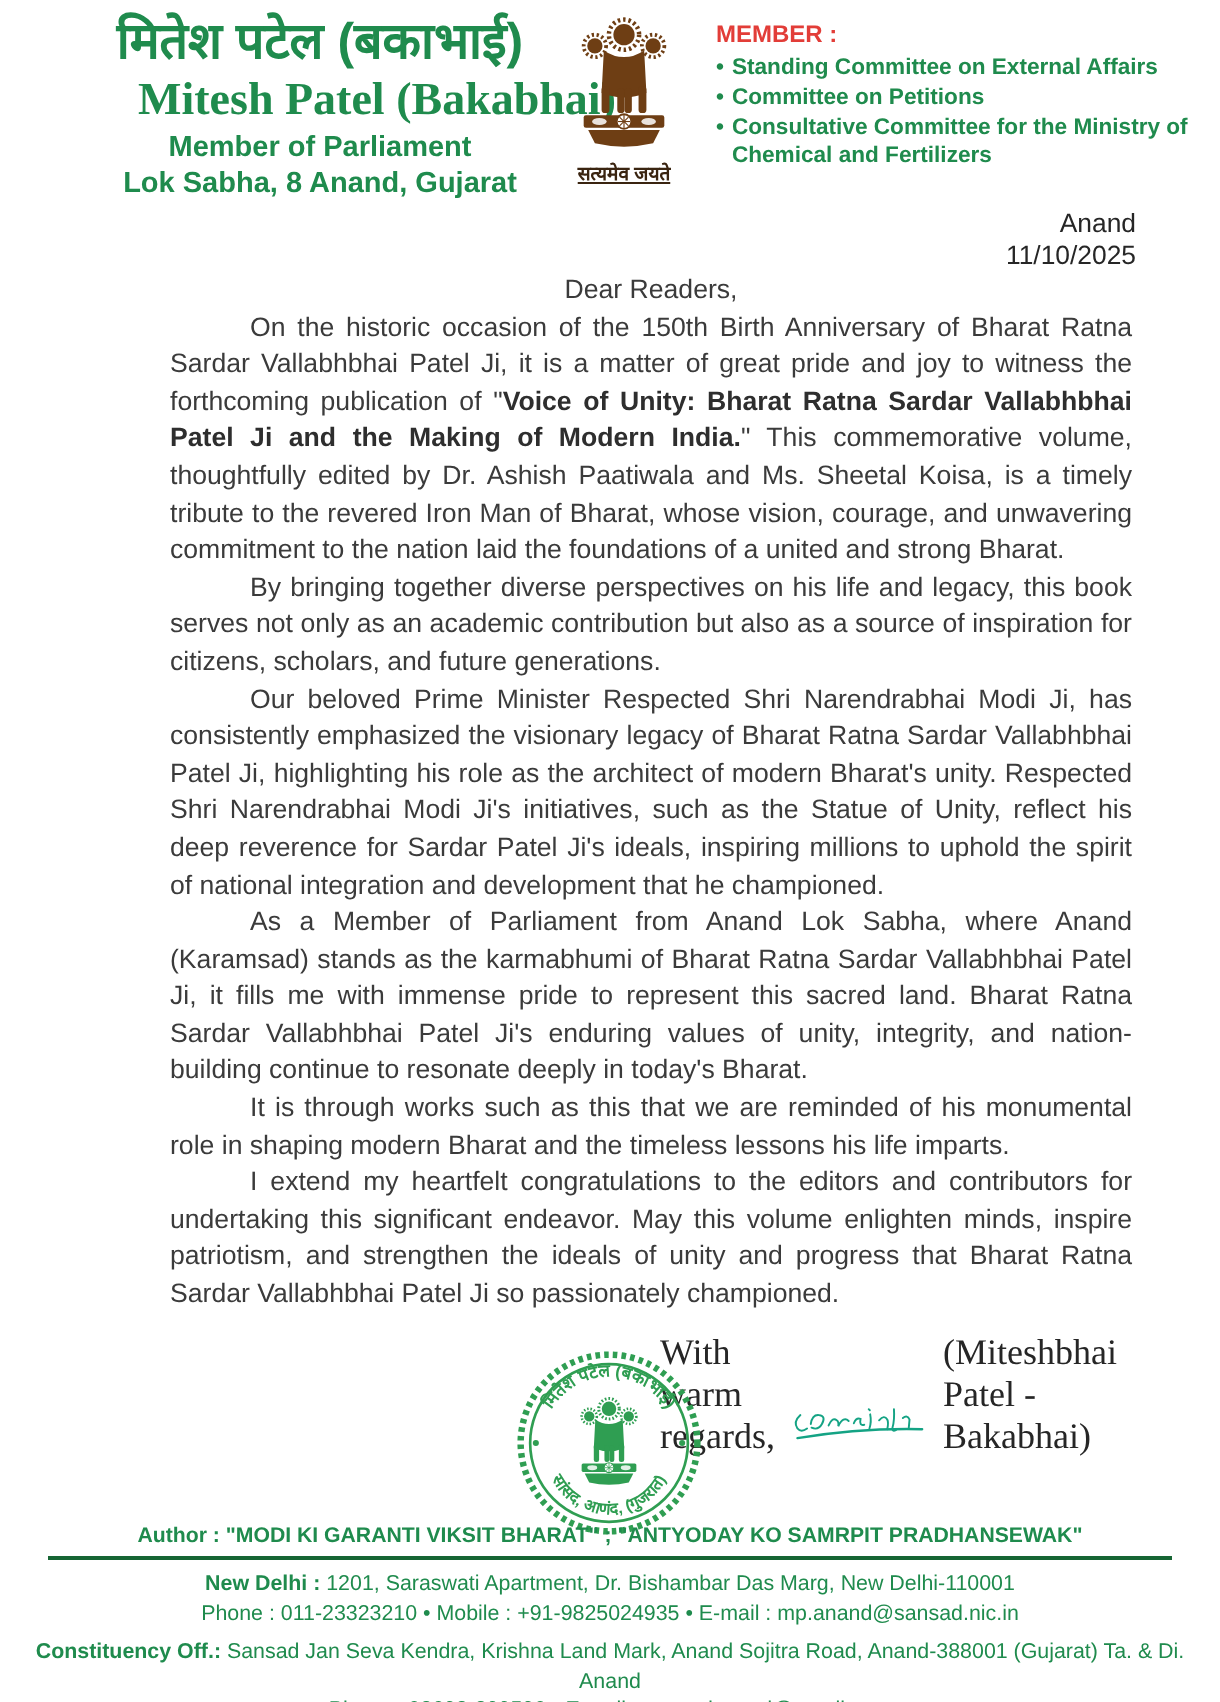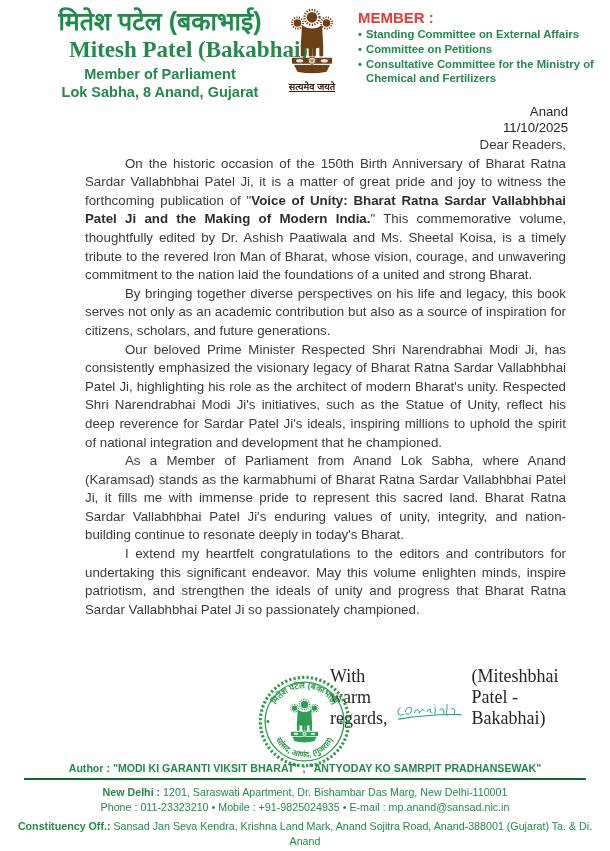--- a/index.html
+++ b/index.html
@@ -13,32 +13,32 @@
   
   .hdr-left{position:absolute;left:12px;top:6px;width:296px;text-align:center;color:var(--green);}
   .hindi-name{font-size:25px;font-weight:bold;line-height:30px;}
   .eng-name{font-family:"Liberation Serif",serif;font-size:23px;font-weight:bold;line-height:27px;text-align:right;}
   .mp-title{font-size:14.5px;font-weight:bold;line-height:18px;margin-top:2px;}
   .mp-const{font-size:14.5px;font-weight:bold;line-height:18px;}
   .hdr-emblem{position:absolute;left:281px;top:4px;width:62px;text-align:center;color:var(--emblem-brown);}
   .hdr-emblem svg{width:56px;height:76px;display:block;margin:0 auto;}
   .motto{font-size:9.5px;font-weight:bold;color:#3a2410;white-space:nowrap;text-decoration:underline;}
   .hdr-right{position:absolute;left:358px;top:10px;width:246px;}
-  .member-heading{color:var(--red);font-weight:bold;font-size:15px;line-height:15px;}
+  .member-heading{color:var(--red);font-weight:bold;font-size:12px;line-height:15px;}
   .committees{list-style:none;margin:2px 0 0;padding:0;}
   .committees li{display:flex;color:var(--green);font-weight:bold;font-size:11.3px;line-height:14px;margin-bottom:1px;}
   .committees .dot{margin-right:4px;}
   
   .dateblock{position:absolute;right:42px;top:104px;text-align:right;color:var(--ink);
              font-size:13.2px;line-height:16px;}
   
   .body-text{position:absolute;left:85px;right:44px;top:136px;font-size:13.3px;line-height:18.6px;
              color:var(--body-ink);text-align:justify;}
   .body-text p{margin:0;text-indent:40px;}
-  .body-text p.salutation{text-indent:0;text-align:right;}
+  .body-text p.salutation{text-indent:0;text-align:center;}
   .body-text strong{color:#2e2e2e;}
   
   .signoff{position:absolute;right:40px;top:666px;width:240px;display:flex;flex-direction:row;
            align-items:flex-end;color:var(--ink);font-size:18px;font-family:Liberation Serif, serif;}
   .signature{width:155px;height:44px;margin:1px 6px -5px 0;color:var(--sig-teal);}
   
   .stamp{position:absolute;left:257px;top:674px;width:95px;height:95px;color:var(--stamp-green);}
   .stamp svg{width:100%;height:100%;}
   
   .footer{position:absolute;left:0;top:762px;width:610px;}
@@ -119,20 +119,21 @@
     <div>Anand</div>
     <div>11/10/2025</div>
   </div>
 
   <div class="body-text">
     <p class="salutation">Dear Readers,</p>
     <p><span>On the historic occasion of the 150th Birth Anniversary of Bharat Ratna Sardar Vallabhbhai Patel Ji, it is a matter of great pride and joy to witness the forthcoming publication of "</span><strong>Voice of Unity: Bharat Ratna Sardar Vallabhbhai Patel Ji and the Making of Modern India.</strong><span>" This commemorative volume, thoughtfully edited by Dr. Ashish Paatiwala and Ms. Sheetal Koisa, is a timely tribute to the revered Iron Man of Bharat, whose vision, courage, and unwavering commitment to the nation laid the foundations of a united and strong Bharat.</span></p>
     <p>By bringing together diverse perspectives on his life and legacy, this book serves not only as an academic contribution but also as a source of inspiration for citizens, scholars, and future generations.</p>
     <p>Our beloved Prime Minister Respected Shri Narendrabhai Modi Ji, has consistently emphasized the visionary legacy of Bharat Ratna Sardar Vallabhbhai Patel Ji, highlighting his role as the architect of modern Bharat's unity. Respected Shri Narendrabhai Modi Ji's initiatives, such as the Statue of Unity, reflect his deep reverence for Sardar Patel Ji's ideals, inspiring millions to uphold the spirit of national integration and development that he championed.</p>
     <p>As a Member of Parliament from Anand Lok Sabha, where Anand (Karamsad) stands as the karmabhumi of Bharat Ratna Sardar Vallabhbhai Patel Ji, it fills me with immense pride to represent this sacred land. Bharat Ratna Sardar Vallabhbhai Patel Ji's enduring values of unity, integrity, and nation-building continue to resonate deeply in today's Bharat.</p>
+    <p>It is through works such as this that we are reminded of his monumental role in shaping modern Bharat and the timeless lessons his life imparts.</p>
     <p>I extend my heartfelt congratulations to the editors and contributors for undertaking this significant endeavor. May this volume enlighten minds, inspire patriotism, and strengthen the ideals of unity and progress that Bharat Ratna Sardar Vallabhbhai Patel Ji so passionately championed.</p>
   </div>
 
   <div class="signoff">
     <div>With warm regards,</div>
     <svg class="signature" viewBox="0 0 190 52" fill="none" stroke="currentColor" stroke-width="2.6" stroke-linecap="round">
       <path d="M14,14 q-10,9 -4,18 q5,6 13,0"></path>
       <path d="M28,26 q2,-13 11,-12 q10,1 4,12 q-5,9 -14,5"></path>
       <path d="M52,28 q5,-12 11,-7 q3,2 2,8 q7,-14 14,-7"></path>
       <path d="M86,25 q3,-8 9,-6 q-2,10 5,8"></path>

